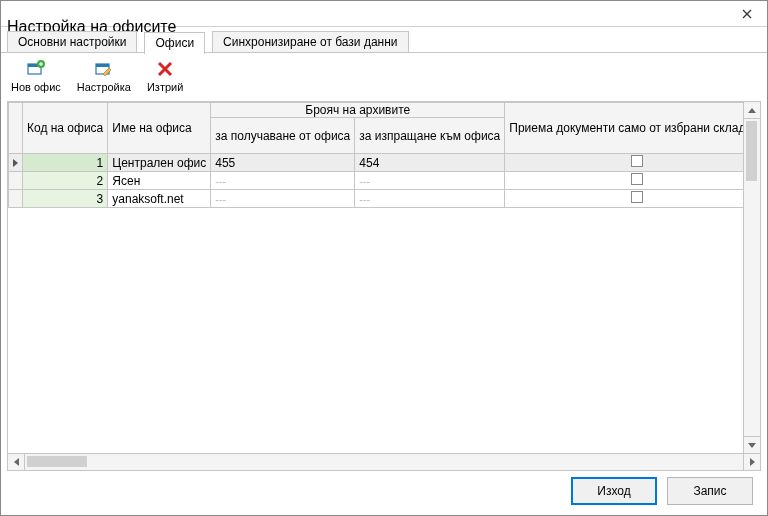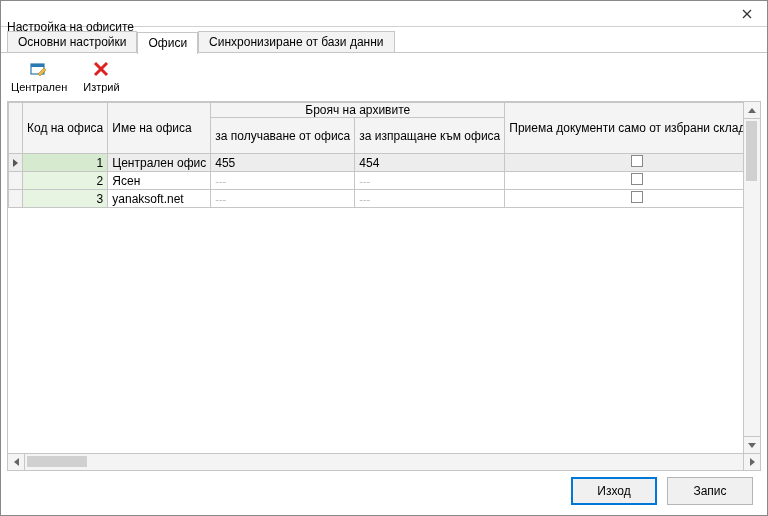--- a/index.html
+++ b/index.html
@@ -1,23 +1,23 @@
 <!DOCTYPE html>
 <html><head>
 <meta charset="utf-8">
 <style>
   * { box-sizing: border-box; }
   html, body { margin: 0; padding: 0; font-family: "Segoe UI", Tahoma, sans-serif; font-size: 12px; color: #000; background: #fff; }
   .window { width: 768px; height: 516px; border: 1px solid #888; position: relative; display: flex; flex-direction: column; background: #fff; }
   .titlebar { height: 26px; display: flex; align-items: center; padding: 0 6px; border-bottom: 1px solid #d0d0d0; }
-  .titlebar .title { flex: 1; font-size: 12px; margin-top: 26px; }
+  .titlebar .title { flex: 1; font-size: 16px; margin-top: 26px; }
   .titlebar .close { width: 28px; height: 20px; display: flex; align-items: center; justify-content: center; cursor: default; }
   .titlebar .close svg { width: 10px; height: 10px; }
   .tabs { display: flex; align-items: flex-end; padding: 4px 6px 0 6px; }
-  .tab { padding: 3px 10px 4px; border: 1px solid #c6c6c6; border-bottom: none; margin-right: 0; background: #f3f3f3; cursor: default; font-size: 12px; }
+  .tab { padding: 3px 10px 4px; border: 1px solid #c6c6c6; border-bottom: none; margin-right: 7px; background: #f3f3f3; cursor: default; font-size: 12px; }
   .tab.active { background: #fff; position: relative; top: 1px; text-align: right; }
   .tab-strip-line { border-bottom: 1px solid #c6c6c6; margin-top: -1px; }
   .toolbar { display: flex; gap: 16px; padding: 6px 10px 8px; }
   .tb-btn { display: flex; flex-direction: column; align-items: center; gap: 2px; cursor: default; }
   .tb-btn .ic { width: 20px; height: 20px; display: flex; align-items:center; justify-content:center; }
   .tb-btn .lbl { font-size: 11px; }
   .grid-area { flex: 1; margin: 0 6px 6px 6px; border: 1px solid #c6c6c6; position: relative; display: flex; flex-direction: column; overflow: hidden; }
   .grid-scroll { flex: 1; overflow: hidden; }
   table { border-collapse: collapse; table-layout: fixed; }
   th, td { border: 1px solid #c6c6c6; font-size: 12px; padding: 0 4px; overflow: hidden; white-space: nowrap; text-overflow: ellipsis; }
@@ -70,24 +70,36 @@
     <div class="tab"><span>Синхронизиране от бази данни</span></div>
   </div>
   <div class="tab-strip-line"></div>
 
   <div class="toolbar">
     <div class="tb-btn">
       <span class="ic">
         <svg viewBox="0 0 20 20">
             <rect x="2" y="5" width="13" height="10" fill="#fff" stroke="#2a7ab0" stroke-width="1.2"></rect>
             <rect x="2" y="5" width="13" height="3" fill="#2a7ab0"></rect>
+            <circle cx="15" cy="5" r="4" fill="#3fae3f"></circle>
+            <line x1="15" y1="3" x2="15" y2="7" stroke="#fff" stroke-width="1.2"></line>
+            <line x1="13" y1="5" x2="17" y2="5" stroke="#fff" stroke-width="1.2"></line>
+          </svg>
+      </span>
+      <span class="lbl">Нов офис</span>
+    </div>
+    <div class="tb-btn">
+      <span class="ic">
+        <svg viewBox="0 0 20 20">
+            <rect x="2" y="5" width="13" height="10" fill="#fff" stroke="#2a7ab0" stroke-width="1.2"></rect>
+            <rect x="2" y="5" width="13" height="3" fill="#2a7ab0"></rect>
             <path d="M11 17 L17 11 L15 9 L9 15 Z" fill="#f0b84a" stroke="#b07a10" stroke-width="0.6"></path>
           </svg>
       </span>
-      <span class="lbl">Централен</span>
+      <span class="lbl">Настройка</span>
     </div>
     <div class="tb-btn">
       <span class="ic">
         <svg viewBox="0 0 20 20">
             <line x1="4" y1="4" x2="16" y2="16" stroke="#d22" stroke-width="3"></line>
             <line x1="16" y1="4" x2="4" y2="16" stroke="#d22" stroke-width="3"></line>
           </svg>
       </span>
       <span class="lbl">Изтрий</span>
     </div>

